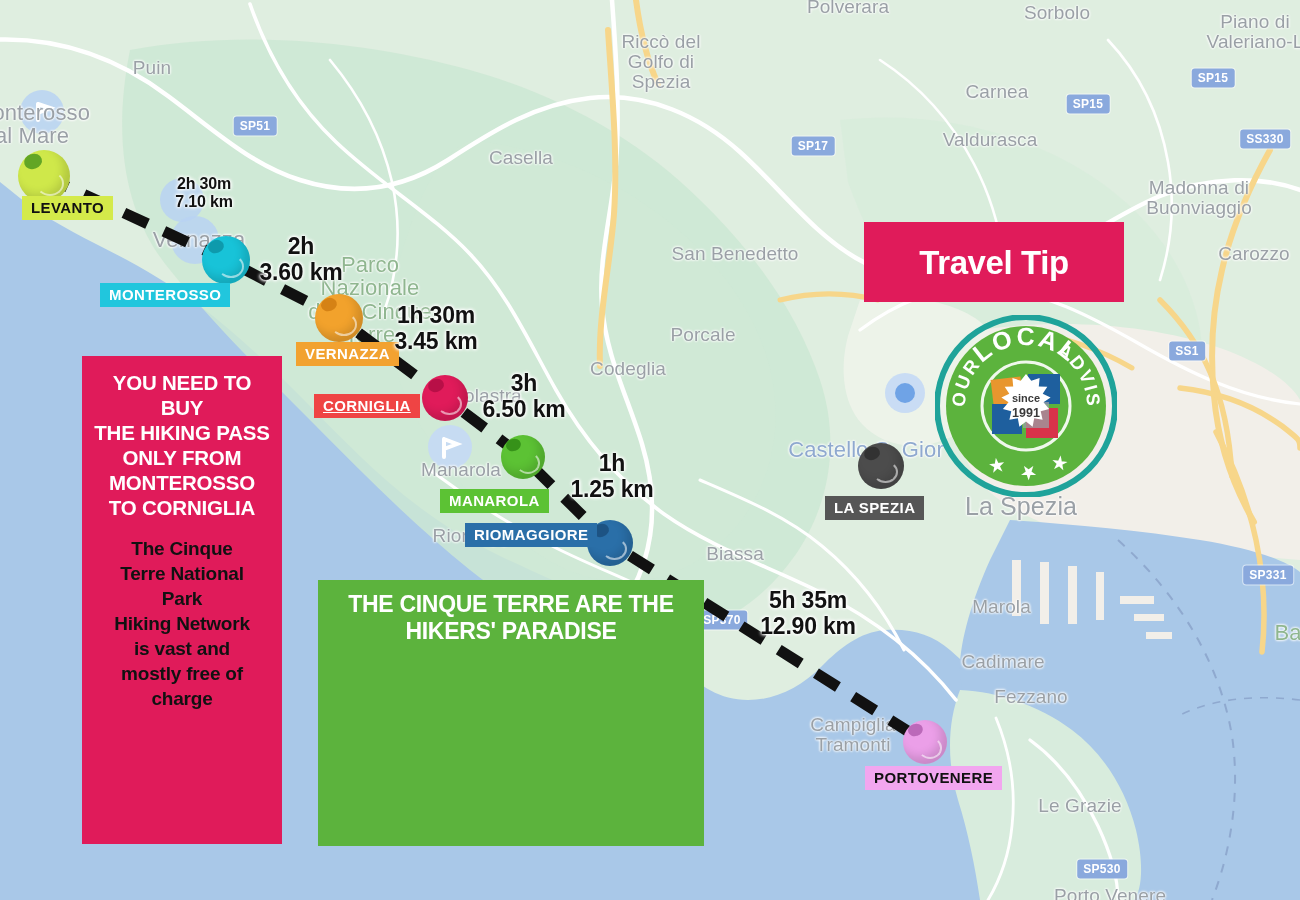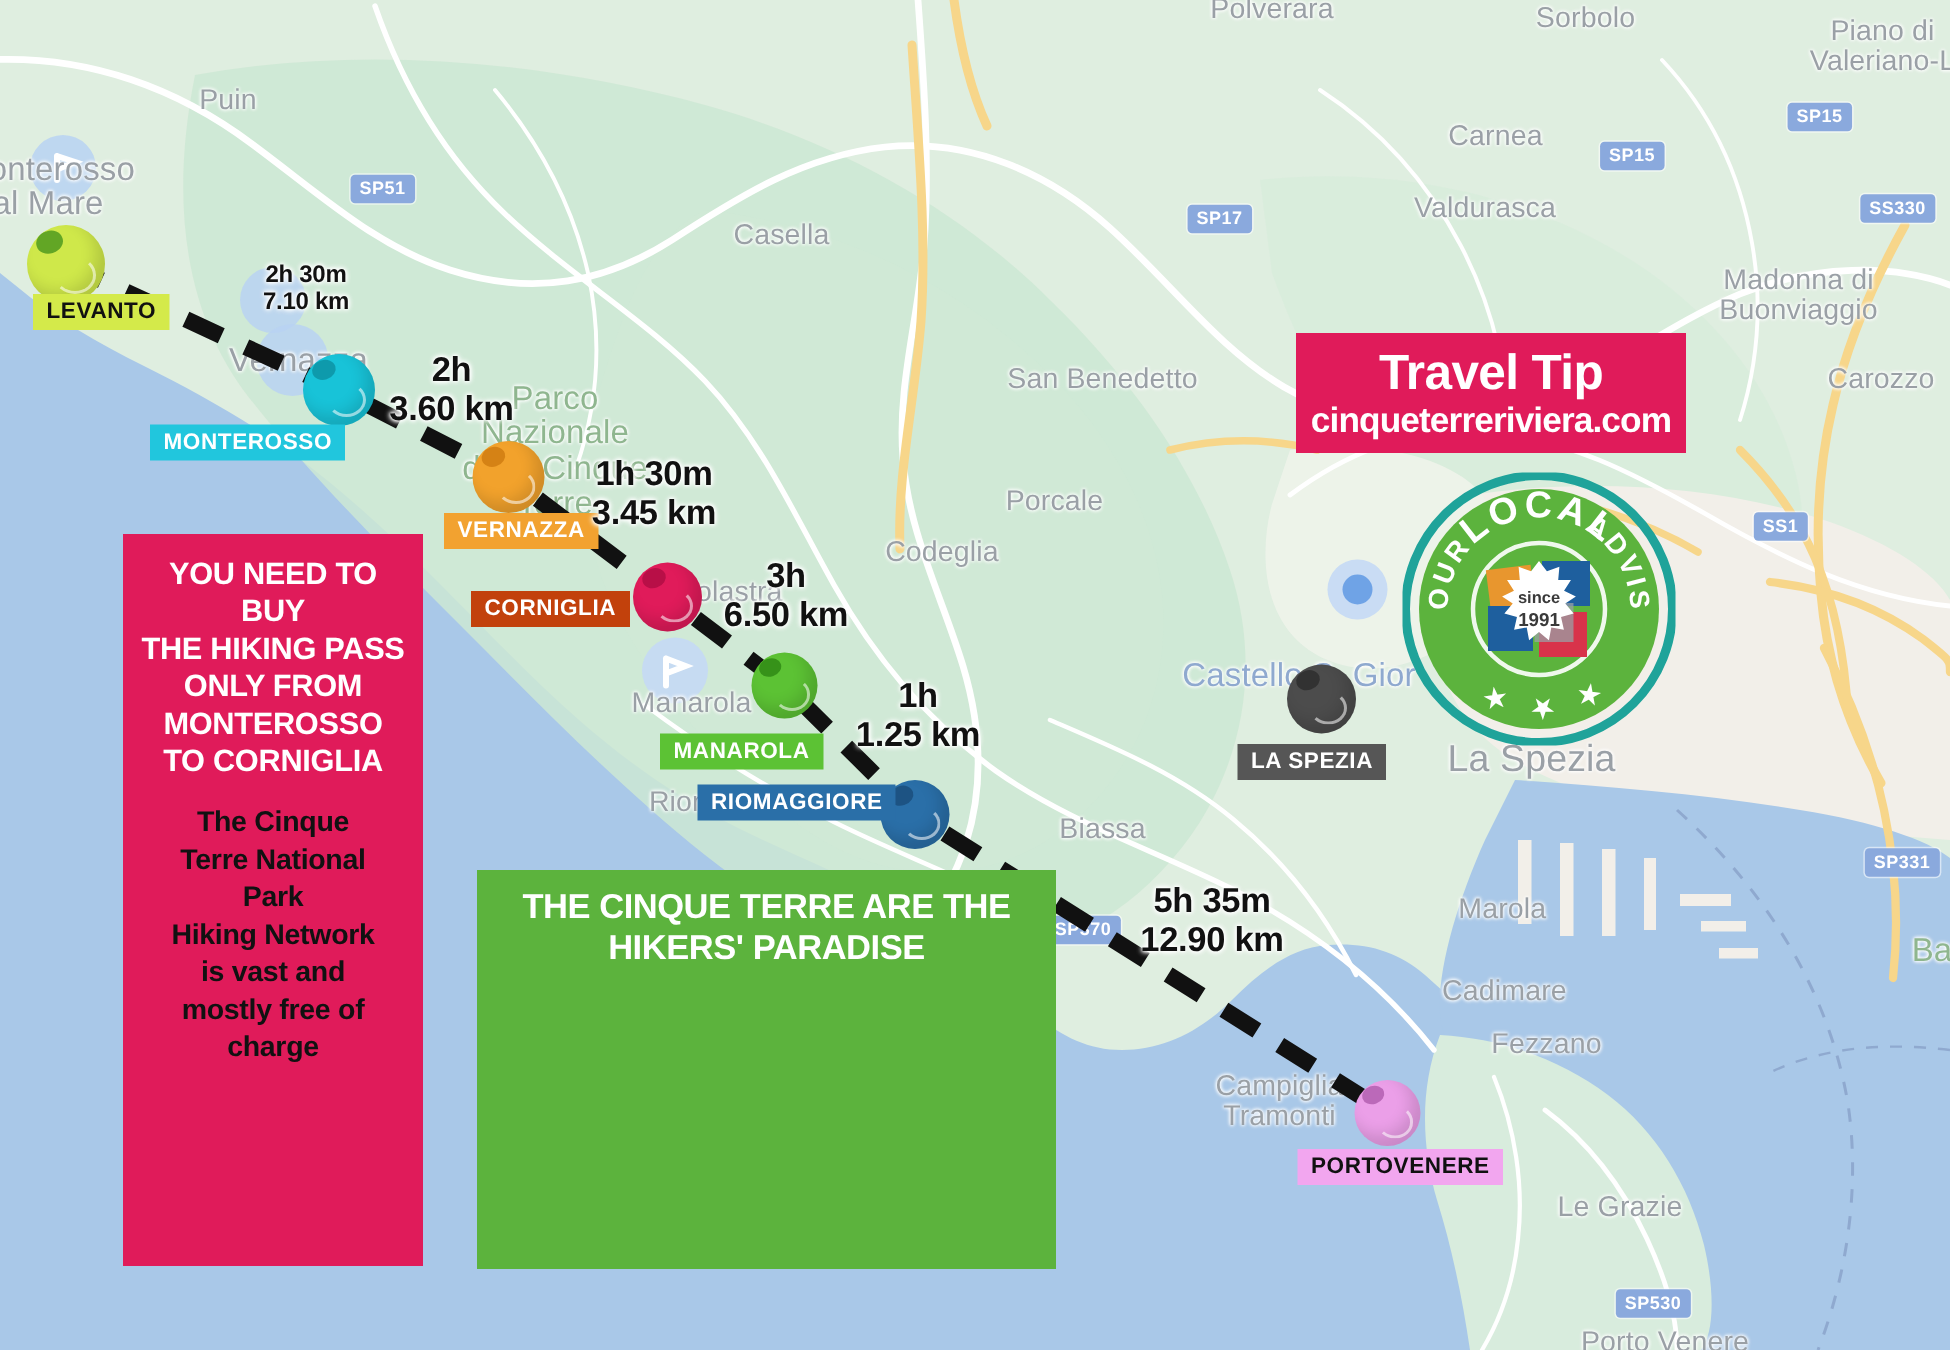--- a/index.html
+++ b/index.html
@@ -210,20 +210,23 @@
       <path d="M1300,700 C1250,694 1210,700 1178,716" stroke="#8fa9cf" stroke-width="1.6" fill="none" stroke-dasharray="8 8"></path>
     </g>
   </svg>
 
   <div class="layer" id="placelabels">
       <div class="plabel" style="left: 152px; top: 68px; font-size: 19px;">Puin</div>
       <div class="plabel" style="left: 32px; top: 124px; font-size: 22px;">Monterosso
 al Mare</div>
       <div class="plabel" style="left: 199px; top: 240px; font-size: 22px;">Vernazza</div>
       <div class="plabel" style="left: 521px; top: 158px; font-size: 19px;">Casella</div>
+      <div class="plabel" style="left: 661px; top: 62px; font-size: 19px;">Riccò del
+Golfo di
+Spezia</div>
       <div class="plabel" style="left: 848px; top: 7px; font-size: 19px;">Polverara</div>
       <div class="plabel" style="left: 1057px; top: 13px; font-size: 19px;">Sorbolo</div>
       <div class="plabel" style="left: 1255px; top: 32px; font-size: 19px;">Piano di
 Valeriano-L</div>
       <div class="plabel" style="left: 997px; top: 92px; font-size: 19px;">Carnea</div>
       <div class="plabel" style="left: 990px; top: 140px; font-size: 19px;">Valdurasca</div>
       <div class="plabel" style="left: 1199px; top: 198px; font-size: 19px;">Madonna di
 Buonviaggio</div>
       <div class="plabel" style="left: 1254px; top: 254px; font-size: 19px;">Carozzo</div>
       <div class="plabel" style="left: 735px; top: 254px; font-size: 19px;">San Benedetto</div>
@@ -277,21 +280,21 @@
       <div class="townlabel" style="left: 100px; top: 283px; background: rgb(33, 198, 221); color: rgb(255, 255, 255);">MONTEROSSO</div>
       <div class="marker" style="left: 339px; top: 318px; width: 48px; height: 48px; background: rgb(242, 162, 44);">
         <div class="gloss" style="background: rgb(208, 125, 18); opacity: 0.85;"></div>
         <div class="shine"></div>
       </div>
       <div class="townlabel" style="left: 296px; top: 342px; background: rgb(242, 162, 48); color: rgb(255, 255, 255);">VERNAZZA</div>
       <div class="marker" style="left: 445px; top: 398px; width: 46px; height: 46px; background: rgb(224, 27, 90);">
         <div class="gloss" style="background: rgb(176, 13, 68); opacity: 0.85;"></div>
         <div class="shine"></div>
       </div>
-      <div class="townlabel" style="left: 314px; top: 394px; background: #c2410c; color: rgb(255, 255, 255);">CORNIGLIA</div>
+      <div class="townlabel" style="left: 314px; top: 394px; background: #ef4444; color: rgb(255, 255, 255); text-decoration: underline;">CORNIGLIA</div>
       <div class="marker" style="left: 523px; top: 457px; width: 44px; height: 44px; background: rgb(92, 194, 52);">
         <div class="gloss" style="background: rgb(47, 138, 21); opacity: 0.85;"></div>
         <div class="shine"></div>
       </div>
       <div class="townlabel" style="left: 440px; top: 489px; background: rgb(92, 194, 52); color: rgb(255, 255, 255);">MANAROLA</div>
       <div class="marker" style="left: 610px; top: 543px; width: 46px; height: 46px; background: rgb(42, 111, 168);">
         <div class="gloss" style="background: rgb(27, 79, 125); opacity: 0.85;"></div>
         <div class="shine"></div>
       </div>
       <div class="townlabel" style="left: 465px; top: 523px; background: rgb(42, 111, 168); color: rgb(255, 255, 255);">RIOMAGGIORE</div>
@@ -338,21 +341,20 @@
     <div class="hd">YOU NEED TO BUY<br>THE HIKING PASS<br>ONLY FROM<br>MONTEROSSO<br>TO CORNIGLIA</div>
     <div class="bd">The Cinque<br>Terre National<br>Park<br>Hiking Network<br>is vast and<br>mostly free of<br>charge</div>
   </div>
 
   <div class="infobox" id="greenbox">
     <div class="hd">THE CINQUE TERRE ARE THE<br>HIKERS' PARADISE</div>
   </div>
 
   <div id="tipbanner">
     <div class="t1">Travel Tip</div>
-    <div class="t2">cinqueterreriviera.com</div>
   </div>
 
   <div id="badge">
     <svg viewBox="0 0 182 182">
       <defs>
         <path id="arcTop" d="M 30,91 A 61,61 0 0 1 152,91"></path>
         <path id="arcBot" d="M 152,91 A 61,61 0 0 1 30,91"></path>
       </defs>
       <circle cx="91" cy="91" r="89" fill="none" stroke="#1fa39a" stroke-width="6"></circle>
       <circle cx="91" cy="91" r="80" fill="#5cb33d"></circle>

